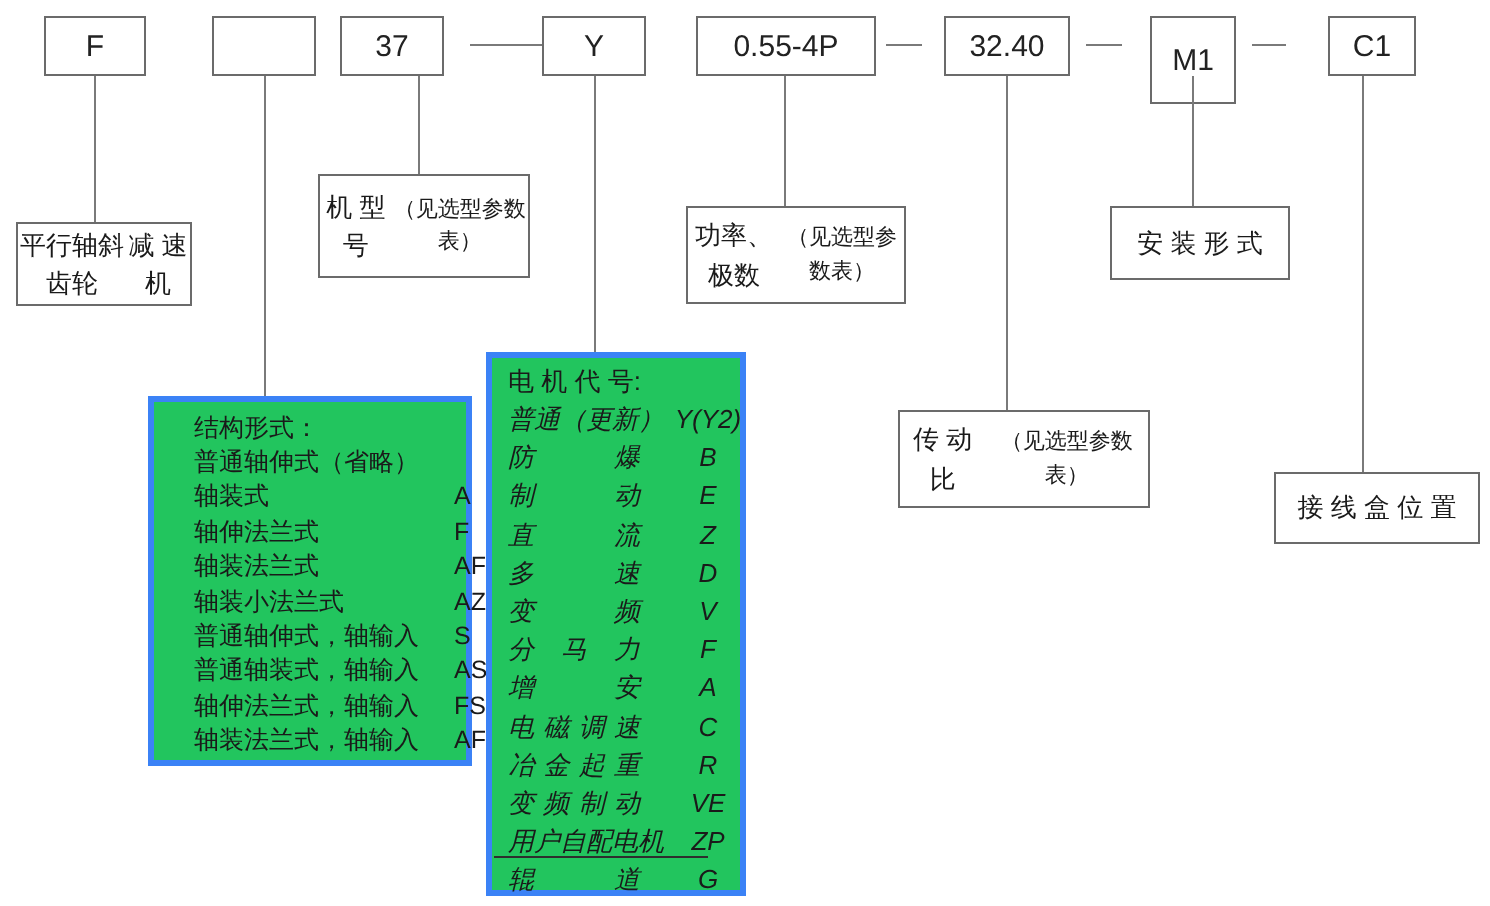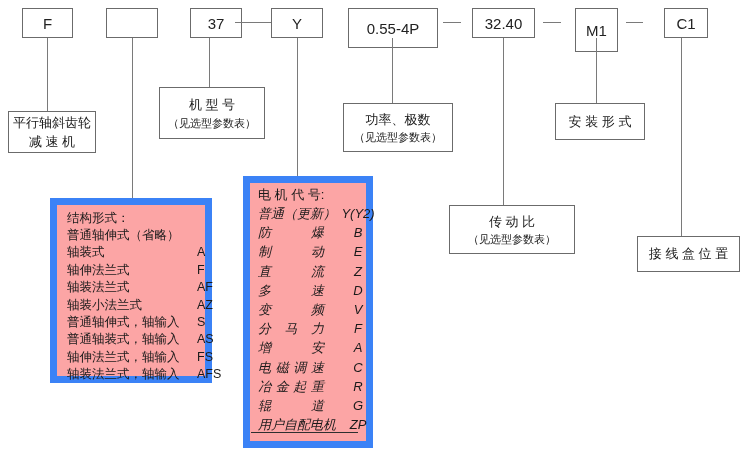--- a/index.html
+++ b/index.html
@@ -1,27 +1,27 @@
 <!DOCTYPE html>
 <html><head>
 <meta charset="utf-8">
 <style>
   html,body{margin:0;padding:0;background:#ffffff;}
   body{width:745px;height:453px;position:relative;overflow:hidden;
        font-family:"Liberation Sans","DejaVu Sans",sans-serif;color:#1a1a1a;}
   .canvas{position:absolute;left:0;top:0;width:745px;height:453px;background:#ffffff;}
   .box{position:absolute;border:1px solid #6b6b6b;background:#fff;box-sizing:border-box;}
   .code-box{display:flex;align-items:center;justify-content:center;font-size:15px;color:#222;}
-  .lbl{display:flex;flex-direction:column;align-items:center;justify-content:center;
+  .lbl{display:flex;flex-direction:row;align-items:center;justify-content:center;
        font-size:13px;line-height:1.5;text-align:center;}
   .lbl .sub{font-size:11px;}
   .hline{position:absolute;height:1px;background:#7a7a7a;}
   .vline{position:absolute;width:1px;background:#7a7a7a;}
-  .list-box{position:absolute;border:7px solid #3b82f6;background:#fca5a5;box-sizing:border-box;}
-  .st-box{font-size:12.5px;padding:5px 0 0 10px;}
+  .list-box{position:absolute;border:3px solid #3b82f6;background:#22c55e;box-sizing:border-box;}
+  .st-box{font-size:12.5px;padding:5px 0 0 20px;margin-left:24px;}
   .st-box .lrow{position:relative;line-height:17.4px;white-space:nowrap;}
   .st-box .cd{position:absolute;left:130px;top:0;}
   .mt-box{font-size:13px;padding:3px 0 0 8px;}
   .mt-box .lrow{position:relative;line-height:19.2px;white-space:nowrap;font-style:italic;}
   .mt-box .cd{position:absolute;left:78px;top:0;width:44px;text-align:center;}
   .mt-box .j{display:inline-block;width:66px;text-align:justify;text-align-last:justify;}
   .mt-box .lrow.last::after{content:"";position:absolute;left:-7px;width:107px;bottom:1px;
        border-bottom:1px solid #2e2e2e;}
   .title-row{white-space:nowrap;}
 </style>
@@ -29,27 +29,27 @@
 <body>
 
 <div class="canvas">
 
   <div class="box code-box" style="left:22px;top:8px;width:51px;height:30px">
     <span>F</span>
   </div>
   <div class="box code-box" style="left:106px;top:8px;width:52px;height:30px">
     <span></span>
   </div>
-  <div class="box code-box" style="left:190px;top:8px;width:52px;height:30px">
+  <div class="box code-box" style="left:170px;top:8px;width:52px;height:30px">
     <span>37</span>
   </div>
   <div class="box code-box" style="left:271px;top:8px;width:52px;height:30px">
     <span>Y</span>
   </div>
-  <div class="box code-box" style="left:348px;top:8px;width:90px;height:40px">
+  <div class="box code-box" style="left:348px;top:8px;width:90px;height:30px">
     <span>0.55-4P</span>
   </div>
   <div class="box code-box" style="left:472px;top:8px;width:63px;height:30px">
     <span>32.40</span>
   </div>
   <div class="box code-box" style="left:575px;top:8px;width:43px;height:44px">
     <span>M1</span>
   </div>
   <div class="box code-box" style="left:664px;top:8px;width:44px;height:30px">
     <span>C1</span>
@@ -118,18 +118,19 @@
         <div class="lrow"><span class="nm">普通（更新）</span><span class="cd">Y(Y2)</span></div>
         <div class="lrow"><span class="nm j">防爆</span><span class="cd">B</span></div>
         <div class="lrow"><span class="nm j">制动</span><span class="cd">E</span></div>
         <div class="lrow"><span class="nm j">直流</span><span class="cd">Z</span></div>
         <div class="lrow"><span class="nm j">多速</span><span class="cd">D</span></div>
         <div class="lrow"><span class="nm j">变频</span><span class="cd">V</span></div>
         <div class="lrow"><span class="nm j">分马力</span><span class="cd">F</span></div>
         <div class="lrow"><span class="nm j">增安</span><span class="cd">A</span></div>
         <div class="lrow"><span class="nm j">电磁调速</span><span class="cd">C</span></div>
         <div class="lrow"><span class="nm j">冶金起重</span><span class="cd">R</span></div>
+        <div class="lrow"><span class="nm j">变频制动</span><span class="cd">VE</span></div>
+        <div class="lrow last"><span class="nm">用户自配电机</span><span class="cd">ZP</span></div>
         <div class="lrow"><span class="nm j">辊道</span><span class="cd">G</span></div>
-        <div class="lrow last"><span class="nm">用户自配电机</span><span class="cd">ZP</span></div>
       </div>
   </div>
 
 </div>
 
 </body></html>

